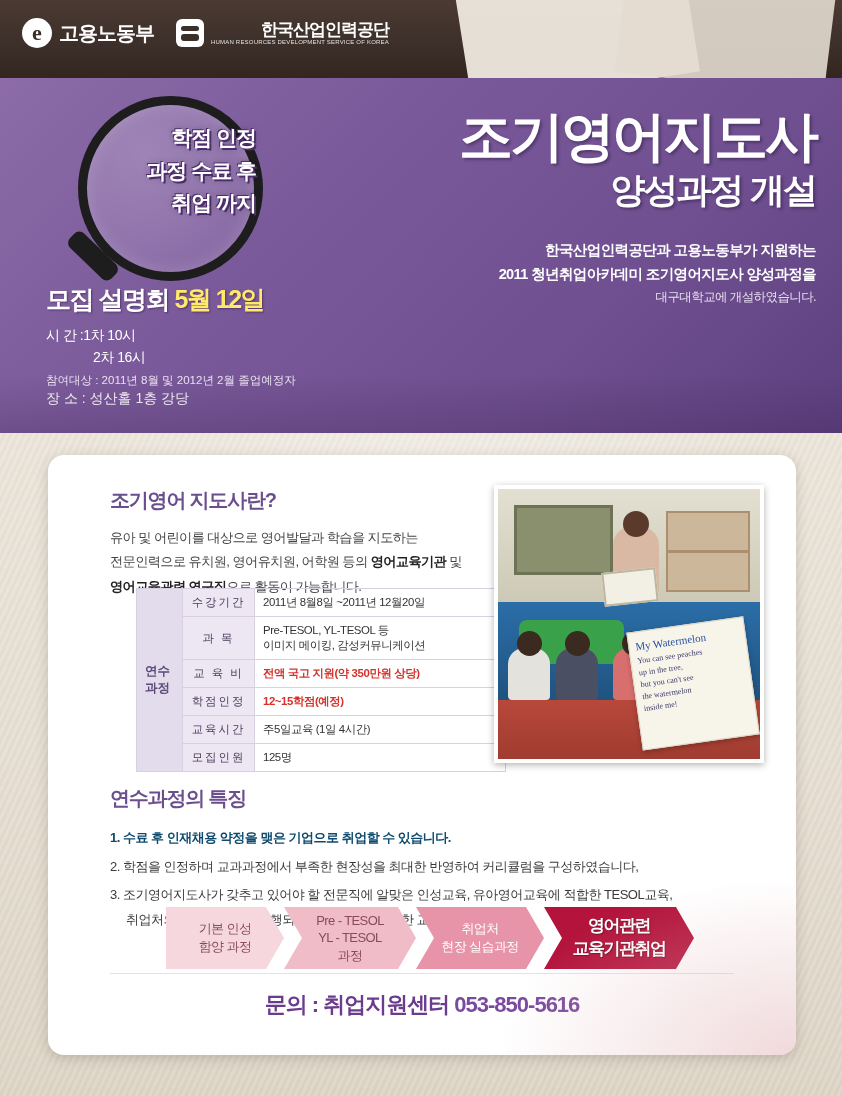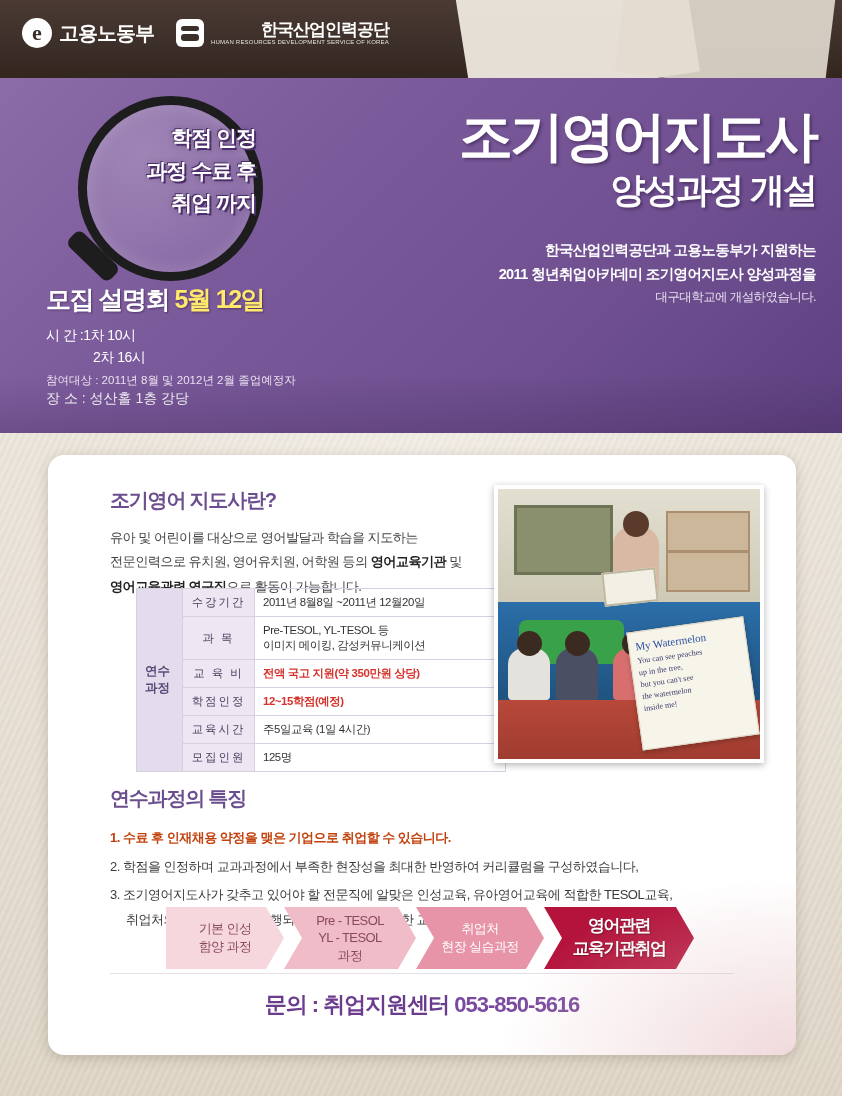--- a/index.html
+++ b/index.html
@@ -182,21 +182,21 @@
     transform: rotate(-8deg); border:1px solid #ddd6c4; box-shadow:0 2px 5px rgba(0,0,0,.25);
     padding:6px; font-size:8px; color:#3a3a6a; line-height:1.5; overflow:hidden;
     font-family:"Liberation Serif", serif;
   }
   .ph-paper .t1 { font-size:11px; color:#2a4fa0; }
 
   
   .feat-wrap { position:absolute; left:62px; top:330px; width:640px; }
   .feat-list { margin-top:14px; font-size:13px; color:#3a3a3a; line-height:1.9; letter-spacing:-.5px;}
   .feat-list .it { margin-bottom:4px; }
-  .feat-list .red { color:#c2410c; font-weight:bold; }
+  .feat-list .red { color:#0c4a6e; font-weight:bold; }
   .feat-list .ind2 { padding-left:16px; display:block; }
 
   
   .arrows { position:absolute; left:118px; top:452px; display:flex; align-items:center; }
   .arw {
     position:relative; height:62px; display:flex; align-items:center; justify-content:center;
     text-align:center; color:#8a4a5e; font-size:13px; line-height:1.35; letter-spacing:-.6px;
     padding-left:16px; padding-right:16px;
     clip-path: polygon(0 0, calc(100% - 18px) 0, 100% 50%, calc(100% - 18px) 100%, 0 100%, 18px 50%);
   }

